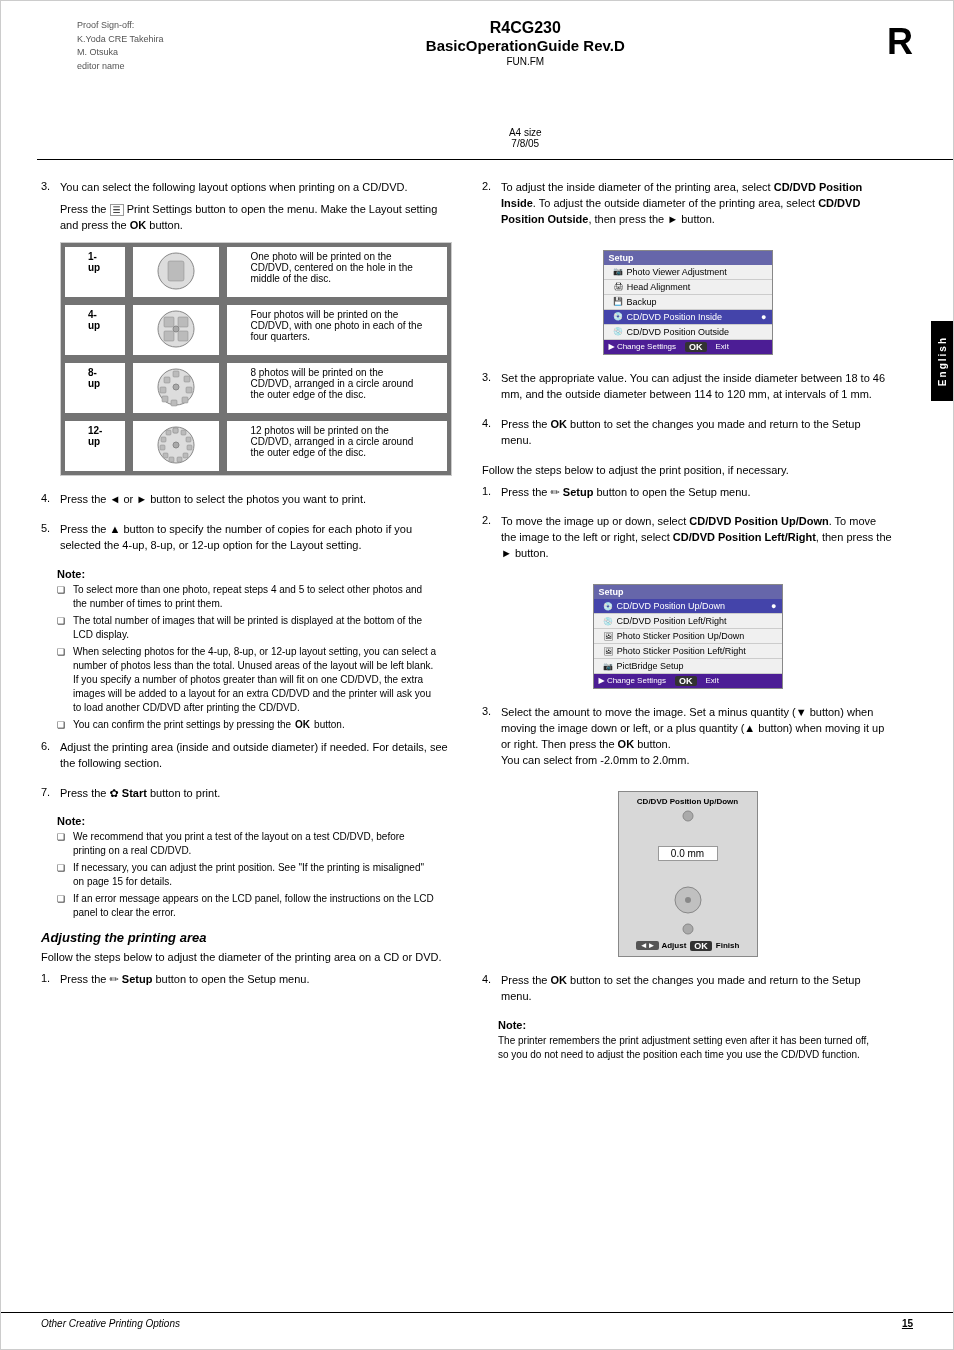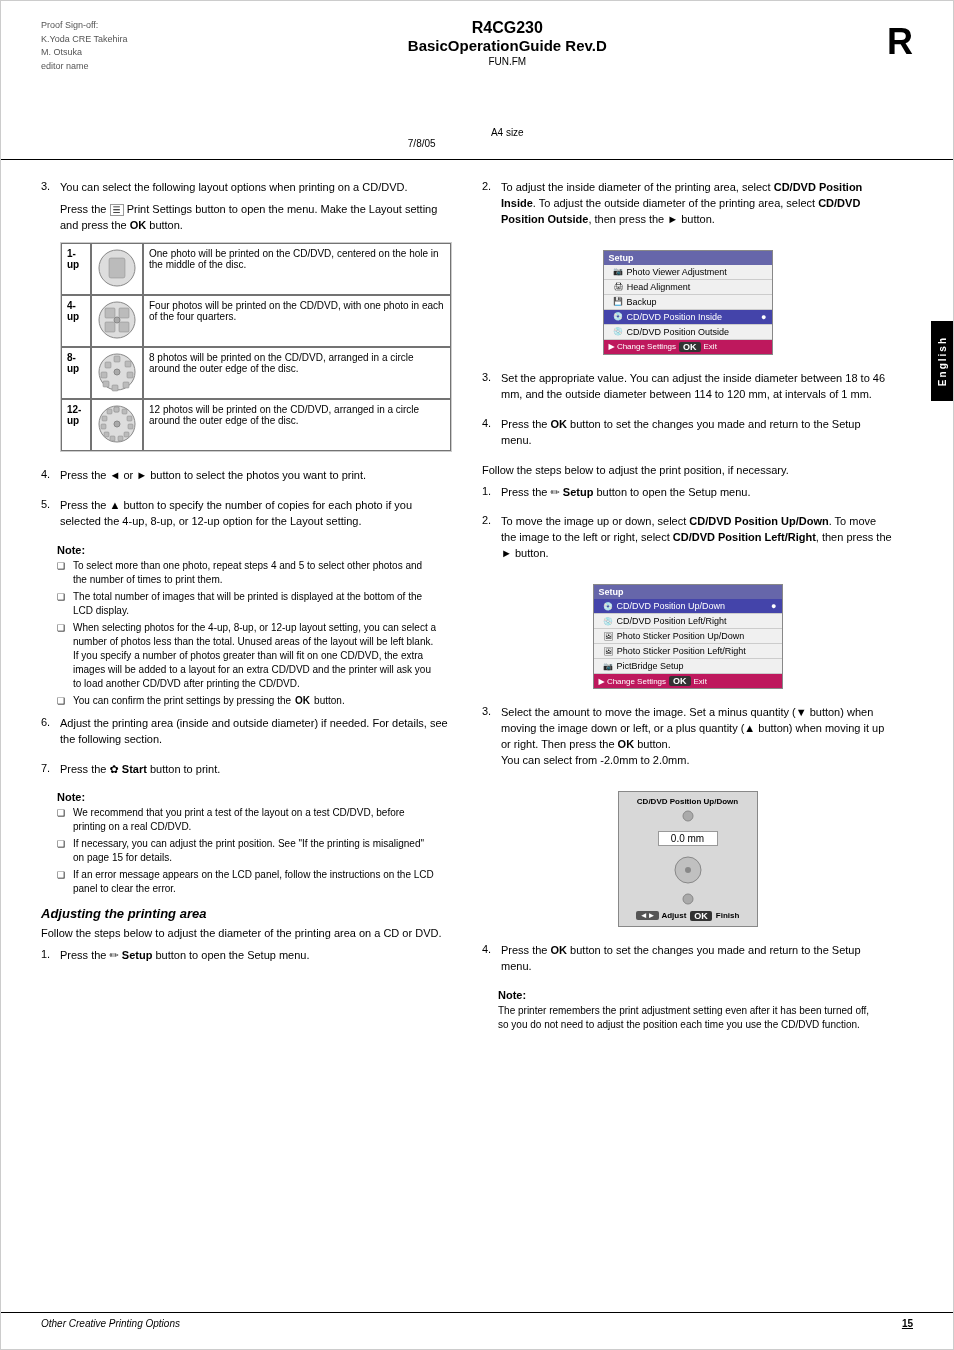--- a/index.html
+++ b/index.html
@@ -21,20 +21,21 @@
       border: 1px solid #ccc;
     }
 
     
     .header {
       display: flex;
       justify-content: space-between;
       padding: 18px 40px 10px 40px;
       border-bottom: 1px solid #000;
       position: relative;
+      margin-left: 36px;
     }
 
     .proof-signoff {
       font-size: 9px;
       color: #555;
       line-height: 1.5;
     }
 
     .title-block {
       text-align: center;
@@ -127,22 +128,22 @@
 
     
     .layout-table {
       border: 1px solid #ccc;
       margin: 8px 0;
       width: 100%;
       font-size: 10px;
     }
 
     .layout-table td {
-      border: 1px solid #737373;
-      padding: 4px 5px;
+      border: 4px solid #737373;
+      padding: 4px 23px;
       vertical-align: top;
     }
 
     .layout-icon-cell {
       width: 50px;
       text-align: center;
       vertical-align: middle;
     }
 
     .layout-name-cell {
@@ -212,27 +213,26 @@
       font-size: 9px;
       background: #f0f0f0;
     }
 
     .setup-menu-item.selected {
       background: #4444aa;
       color: #fff;
     }
 
     .setup-menu-footer {
-      background: #be185d;
+      background: #4c1d95;
       color: #fff;
       padding: 2px 5px;
       font-size: 8px;
       display: flex;
-      align-items: center;
-      gap: 3px;
+      gap: 9px;
     }
 
     .btn-ok {
       display: inline-block;
       background: #333;
       color: #fff;
       border-radius: 2px;
       padding: 0 4px;
       font-size: 9px;
       font-weight: bold;
@@ -256,21 +256,21 @@
       flex-direction: column;
       align-items: center;
       gap: 2px;
     }
 
     .position-screen .value-display {
       background: #fff;
       border: 1px solid #999;
       padding: 1px 8px;
       font-size: 10px;
-      margin: 3px auto;
+      margin: 18px auto;
       width: 60px;
     }
 
     .position-screen-footer {
       display: flex;
       justify-content: center;
       gap: 4px;
       margin-top: 4px;
       font-size: 8px;
       font-weight: bold;
@@ -308,21 +308,21 @@
 M. Otsuka
 editor name</div>
 
     <div class="title-block">
       <div class="main-title">R4CG230</div>
       <div class="sub-title">BasicOperationGuide Rev.D</div>
       <div class="meta">
         <span>FUN.FM</span>
         <span>A4 size</span>
       </div>
-      <div style="font-size:10px; text-align:left;">7/8/05</div>
+      <div style="font-size:10px; text-align:center;">7/8/05</div>
     </div>
 
     <div class="r-badge">R</div>
   </div>
 
   <div class="english-tab-container">
     <span class="english-tab-text">English</span>
   </div>
 
   <div class="content-area">

